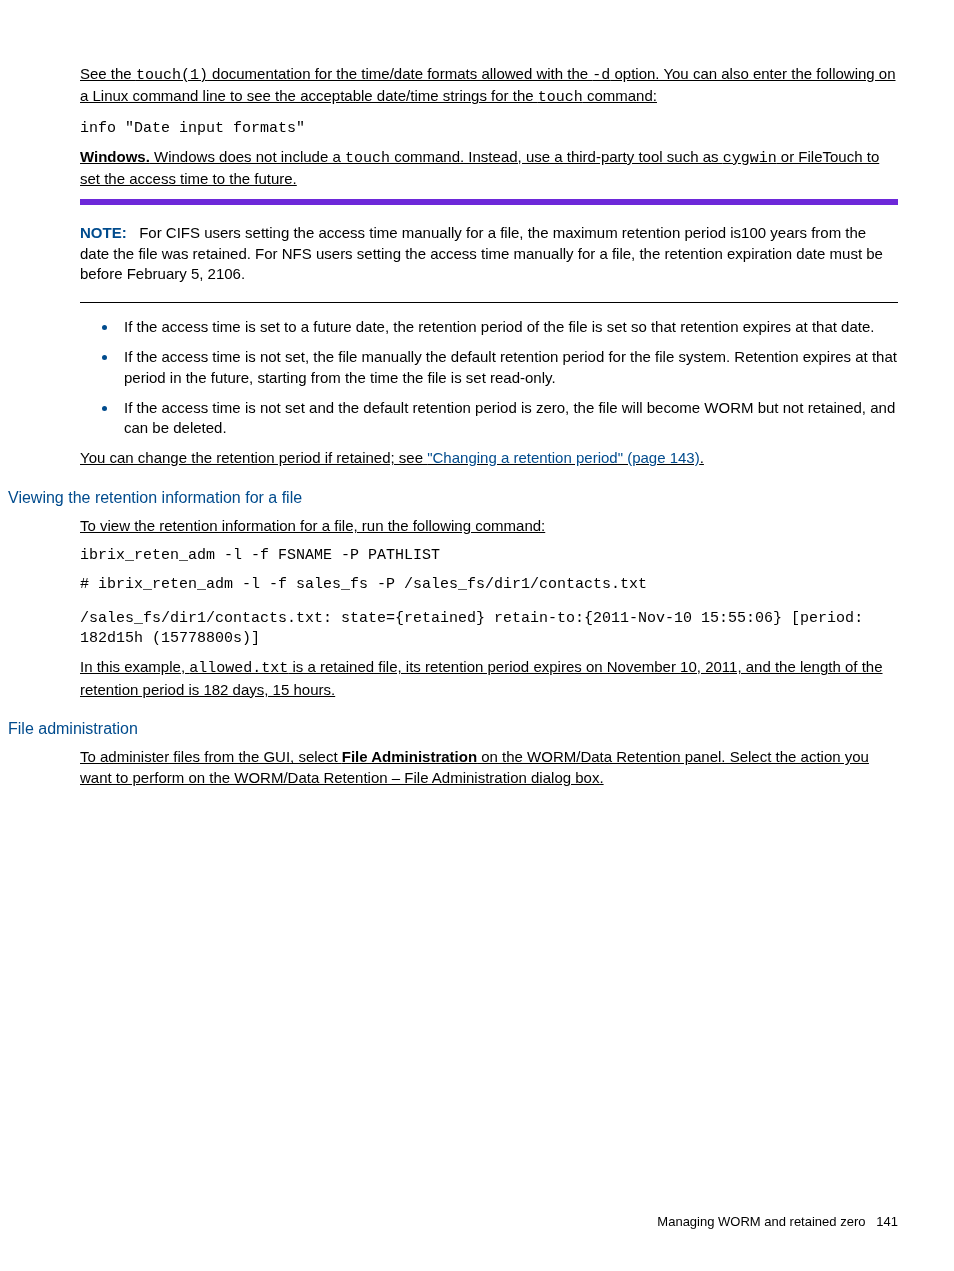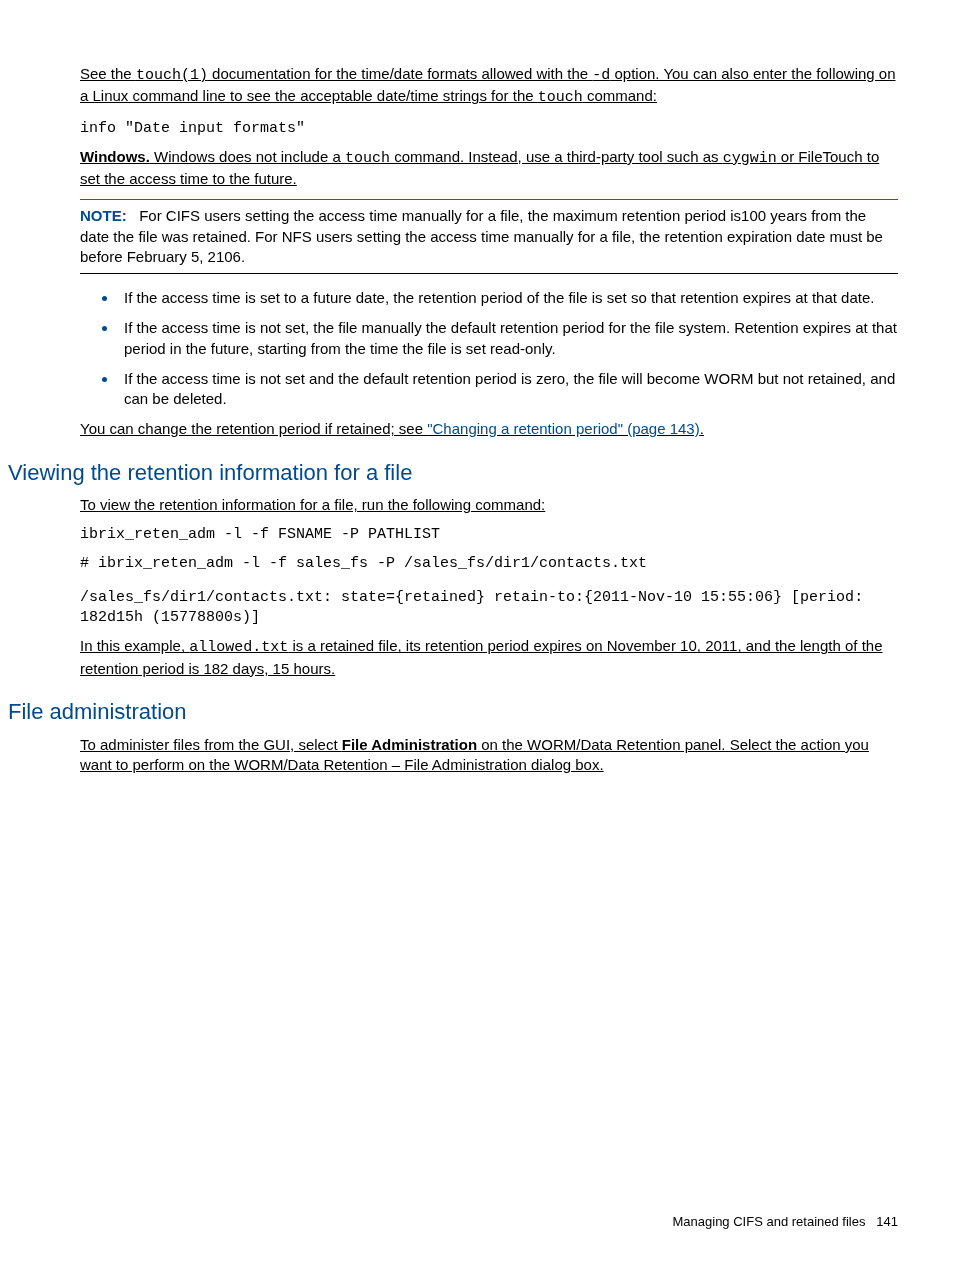--- a/index.html
+++ b/index.html
@@ -13,35 +13,35 @@
     line-height: 1.35;
   }
   .code { font-family: "Courier New", Courier, monospace; }
   .mono-block {
     font-family: "Courier New", Courier, monospace;
     margin: 6px 0 8px 0;
     white-space: pre-wrap;
   }
   p { margin: 4px 0 10px 0; text-decoration: underline; }
   .note-box {
-    border-top: 1px solid #6d28d9;
+    border-top: 6px solid #6d28d9;
     border-bottom: 1px solid #000;
-    padding: 6px 0;
+    padding: 18px 0;
     margin: 8px 0 14px 0;
   }
   .note-label { font-weight: bold; color: #004b8d; }
   ul { margin: 4px 0 10px 0; padding-left: 38px; }
   li { margin-bottom: 10px; padding-left: 6px; }
   li::marker { color: #004b8d; }
   .link { color: #004b8d; }
   h2 {
     font-family: Arial, Helvetica, sans-serif;
     font-weight: normal;
     color: #004b8d;
-    font-size: 22px;
+    font-size: 16px;
     margin: 18px 0 8px -72px;
   }
   .footer {
     position: fixed;
     bottom: 40px;
     right: 56px;
     font-size: 13px;
   }
   .indent { padding-left: 0; }
 </style>
@@ -93,14 +93,14 @@
 
 <h2>File administration</h2>
 
 <div class="indent">
 <p>
   <span>To administer files from the GUI, select </span><b>File Administration</b><span> on the WORM/Data Retention panel. Select the action you want to perform on the WORM/Data Retention – File Administration dialog box.</span>
 </p>
 </div>
 
 <div class="footer">
-  <span>Managing CIFS and retained files</span>&nbsp;&nbsp;&nbsp;<span>141</span>
+  <span>Managing WORM and retained zero</span>&nbsp;&nbsp;&nbsp;<span>141</span>
 </div>
 
 </body></html>

